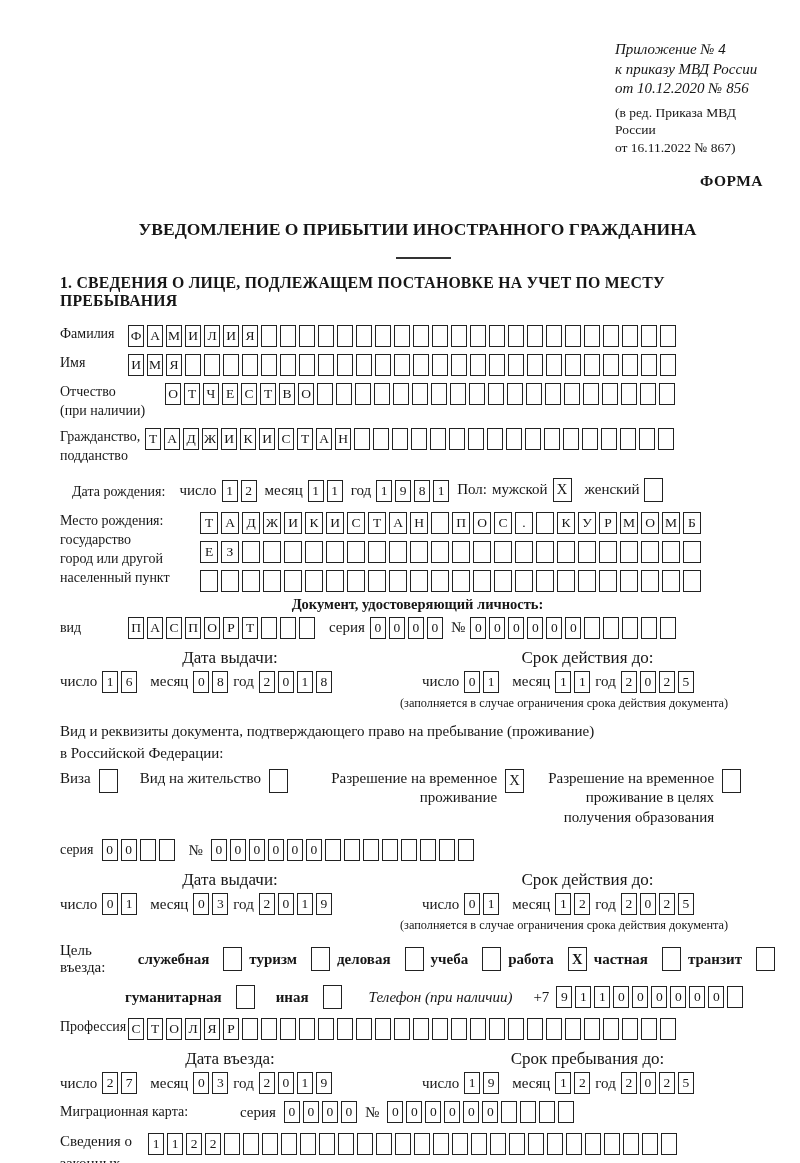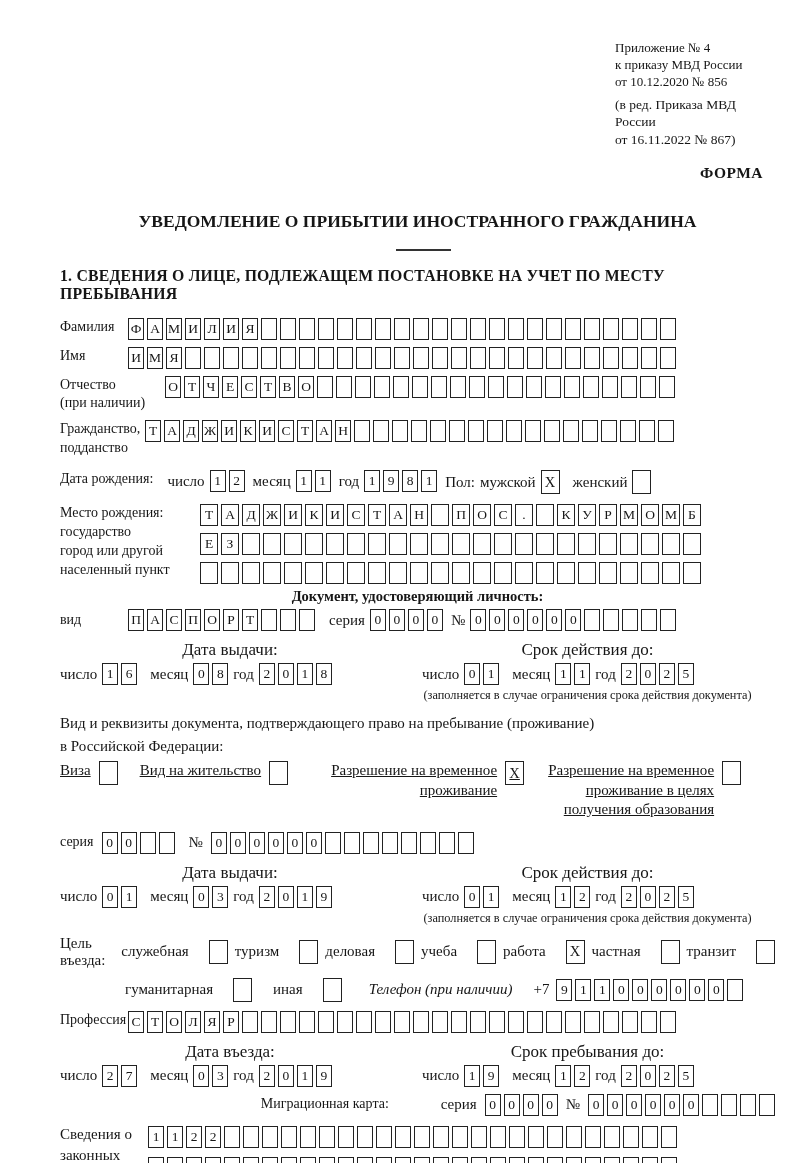--- a/index.html
+++ b/index.html
@@ -5,21 +5,21 @@
   * { margin:0; padding:0; box-sizing:border-box; }
   html,body { background:#ffffff; }
   body {
     width:800px; height:1163px; overflow:hidden;
     font-family:"Liberation Serif", serif;
     color:#161616; font-size:15px;
   }
   .sheet { padding:40px 25px 0 60px; }
 
   
-  .annex { margin-left:555px; font-size:13px; line-height:1.3; }
+  .annex { margin-left:555px; font-size:15px; line-height:1.3;font-style:italic; }
   .amend { margin-left:555px; font-size:13.5px; line-height:1.3; margin-top:5px; }
   .forma { text-align:right; margin-right:12px; margin-top:16px; font-weight:bold; font-size:15.5px; letter-spacing:.5px; }
 
   
   .title { text-align:center; font-weight:bold; font-size:17.5px; margin-top:28px; line-height:1.35; }
   .blank-line { display:inline-block; width:55px; border-bottom:2px solid #333; height:14px; margin-left:12px; }
 
   .section-heading { font-weight:bold; font-size:15.8px; margin-top:9px; letter-spacing:.2px; }
 
   
@@ -44,32 +44,32 @@
   
   .inline { display:flex; align-items:center; gap:5px; }
   .gap8 { margin-left:8px; } .gap14 { margin-left:14px; } .gap20 { margin-left:20px;font-style:italic; }
 
   .doc-heading { text-align:center; font-weight:bold; font-size:14.5px; margin-top:4px; }
 
   .date-pair { display:flex; margin-top:9px; }
   .dleft { width:340px; } .dright { flex:1; }
   .date-head { text-align:center; font-size:17px; margin-bottom:3px; }
   .date-fields { display:flex; align-items:center; gap:5px; }
-  .note { font-size:12.3px; text-align:center; margin-top:3px; }
+  .note { font-size:12.3px; text-align:left; margin-top:3px; }
 
   .intro { margin-top:9px; line-height:1.5; }
 
   .opts { display:flex; margin-top:4px; align-items:flex-start; }
-  .opt { display:flex; align-items:flex-start; gap:8px;text-decoration:underline; }
+  .opt { display:flex; align-items:flex-start; gap:8px; }
   .opt .txt { line-height:1.3; }
   .center { text-align:right; }
   .w185 { width:185px; } .w172 { width:172px; }
 
   .purpose-row { display:flex; align-items:center; margin-top:9px; flex-wrap:nowrap; gap:7px; }
-  .purpose-row .inline { gap:20px; }
+  .purpose-row .inline { gap:14px;font-weight:bold; }
 
   .reps { display:flex; margin-top:8px; }
   .reps .lblcol { width:88px; font-size:15px; line-height:1.42; }
 </style>
 </head>
 <body>
 
 <div class="sheet">
 
   <div class="annex">
@@ -226,21 +226,21 @@
         <span class="cell"></span>
         <span class="cell"></span>
         <span class="cell"></span>
         <span class="cell"></span>
         <span class="cell"></span>
         <span class="cell"></span>
         <span class="cell"></span>
       </div>
   </div>
 
-  <div class="row" style="margin-top:12px; align-items:flex-start;">
+  <div class="row" style="margin-top:12px; align-items:flex-end;margin-left:12px;">
     <span class="lbl">Дата рождения:</span>
     <span class="inline gap14">
       <span>число</span>
       <span class="cells">
           <span class="cell">1</span>
           <span class="cell">2</span>
         </span>
     </span>
     <span class="inline gap8">
       <span>месяц</span>
@@ -685,21 +685,21 @@
         <span class="cells">
             <span class="cell">2</span>
             <span class="cell">0</span>
             <span class="cell">2</span>
             <span class="cell">5</span>
           </span>
       </div>
     </div>
   </div>
 
-  <div class="row" style="align-items:center;justify-content:flex-end;">
+  <div class="row" style="align-items:center;">
     <span class="lbl" style="width:180px;">Миграционная карта:</span>
     <span>серия</span>
     <span class="cells gap8">
         <span class="cell">0</span>
         <span class="cell">0</span>
         <span class="cell">0</span>
         <span class="cell">0</span>
       </span>
     <span class="gap8">№</span>
     <span class="cells gap8">

